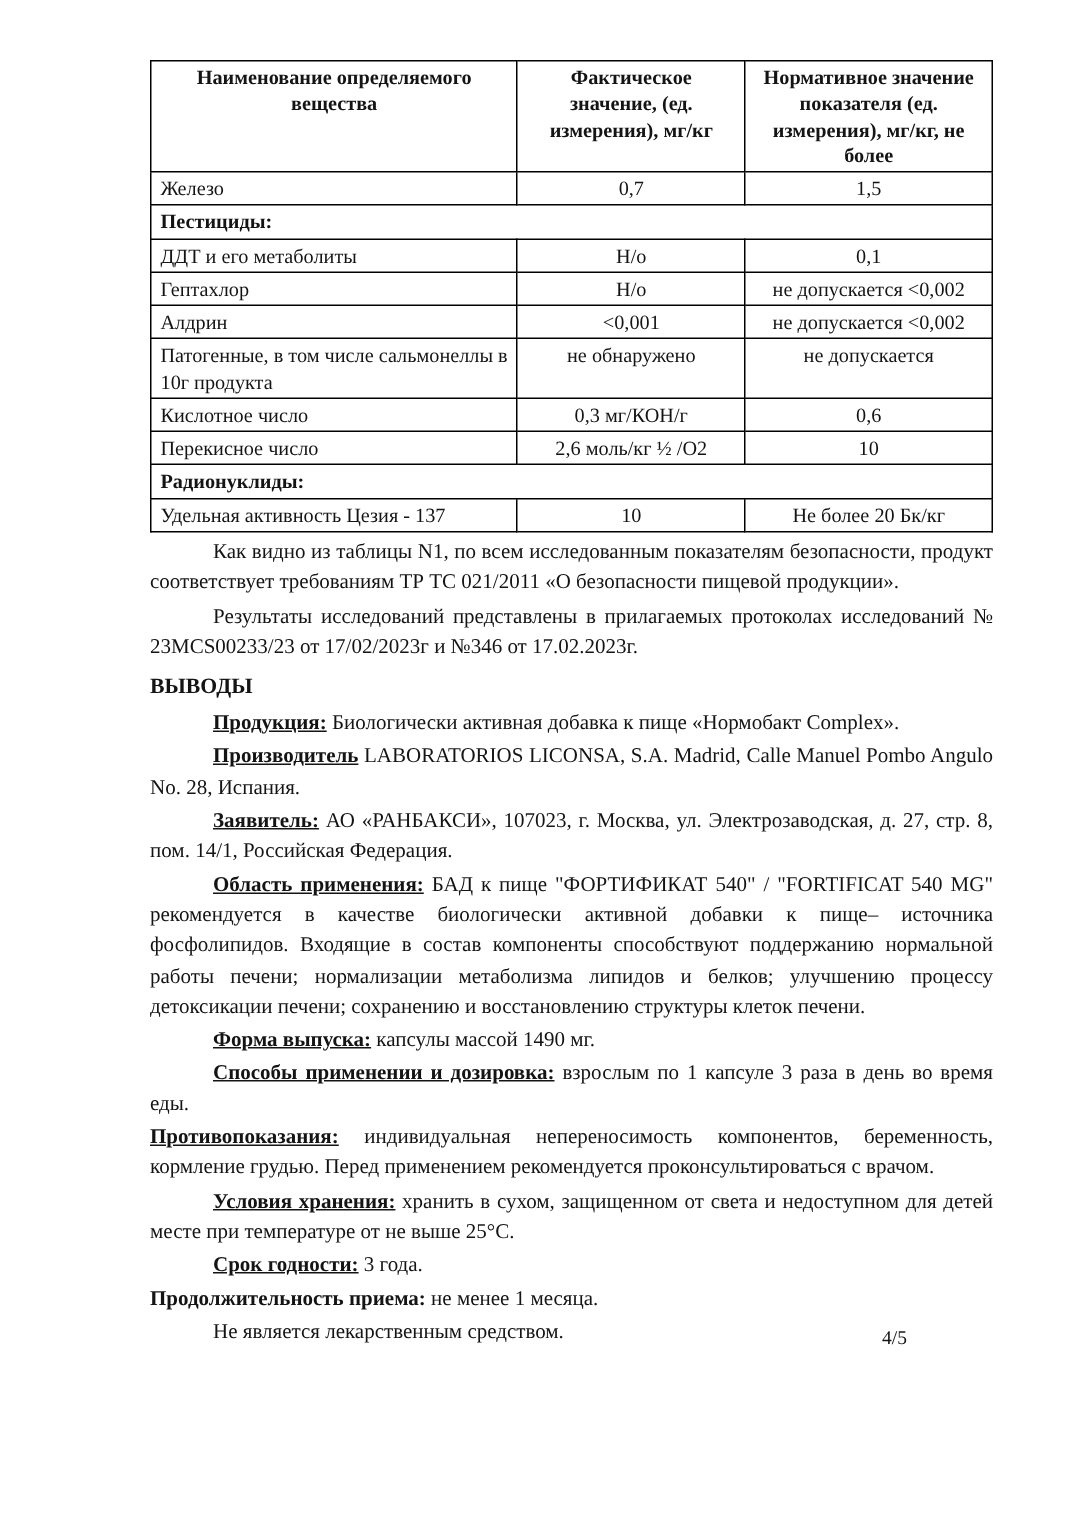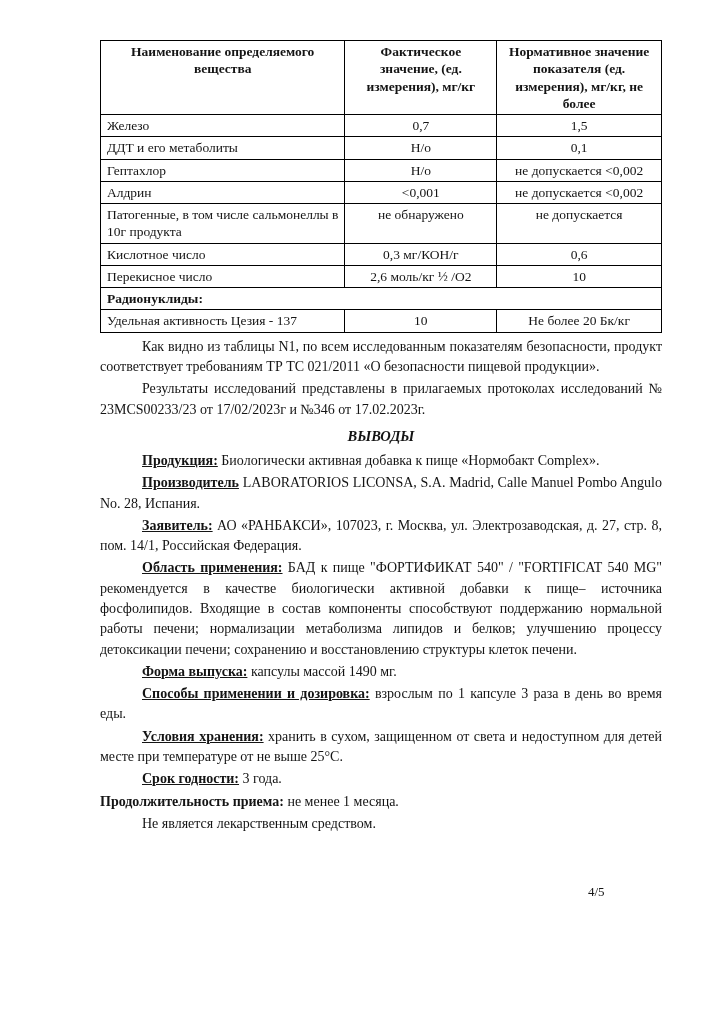--- a/index.html
+++ b/index.html
@@ -42,24 +42,23 @@
     line-height: 1.45;
     text-align: justify;
   }
   .body-text p { margin: 0 0 2px 0; }
   .indent { text-indent: 42px; }
   .label { font-weight: bold; }
   .u { text-decoration: underline; }
   .b { font-weight: normal; }
   h2.conclusions {
     font-size: 14.5px;
-    text-align: center;
+    text-align: left;
     margin: 6px 0 4px 0;
     font-weight: bold;
-    font-style: italic;
   }
   .page-number {
     position: absolute;
     top: 884px;
     left: 588px;
     font-size: 13px;
   }
 </style>
 </head>
 <body>
@@ -77,20 +76,23 @@
         <th>Наименование определяемого вещества</th>
         <th>Фактическое значение, (ед. измерения), мг/кг</th>
         <th>Нормативное значение показателя (ед. измерения), мг/кг, не более</th>
       </tr>
     </thead>
     <tbody>
       <tr>
         <td>Железо</td>
         <td class="center">0,7</td>
         <td class="center">1,5</td>
+      </tr>
+      <tr>
+        <td colspan="3" class="section">Пестициды:</td>
       </tr>
       <tr>
         <td>ДДТ и его метаболиты</td>
         <td class="center">Н/о</td>
         <td class="center">0,1</td>
       </tr>
       <tr>
         <td>Гептахлор</td>
         <td class="center">Н/о</td>
         <td class="center">не допускается &lt;0,002</td>
@@ -137,20 +139,21 @@
     <p class="indent"><span class="label u">Производитель</span><span> LABORATORIOS LICONSA, S.A. Madrid, Calle Manuel Pombo Angulo No. 28, Испания.</span></p>
 
     <p class="indent"><span class="label u">Заявитель:</span><span> АО «РАНБАКСИ», 107023, г. Москва, ул. Электрозаводская, д. 27, стр. 8, пом. 14/1, Российская Федерация.</span></p>
 
     <p class="indent"><span class="label u">Область применения:</span><span> БАД к пище "ФОРТИФИКАТ 540" / "FORTIFICAT 540 MG" рекомендуется в качестве биологически активной добавки к пище– источника фосфолипидов. Входящие в состав компоненты способствуют поддержанию нормальной работы печени; нормализации метаболизма липидов и белков; улучшению процессу детоксикации печени; сохранению и восстановлению структуры клеток печени.</span></p>
 
     <p class="indent"><span class="label u">Форма выпуска:</span><span> капсулы массой 1490 мг.</span></p>
 
     <p class="indent"><span class="label u">Способы применении и дозировка:</span><span> взрослым по 1 капсуле 3 раза в день во время еды.</span></p>
 
+    <p><span class="label u">Противопоказания:</span><span> индивидуальная непереносимость компонентов, беременность, кормление грудью. Перед применением рекомендуется проконсультироваться с врачом.</span></p>
 
     <p class="indent"><span class="label u">Условия хранения:</span><span> хранить в сухом, защищенном от света и недоступном для детей месте при температуре от не выше 25°C.</span></p>
 
     <p class="indent"><span class="label u">Срок годности:</span><span> 3 года.</span></p>
 
     <p><span class="label">Продолжительность приема:</span><span> не менее 1 месяца.</span></p>
 
     <p class="indent b"><span>Не является лекарственным средством.</span></p>
   </div>
 

